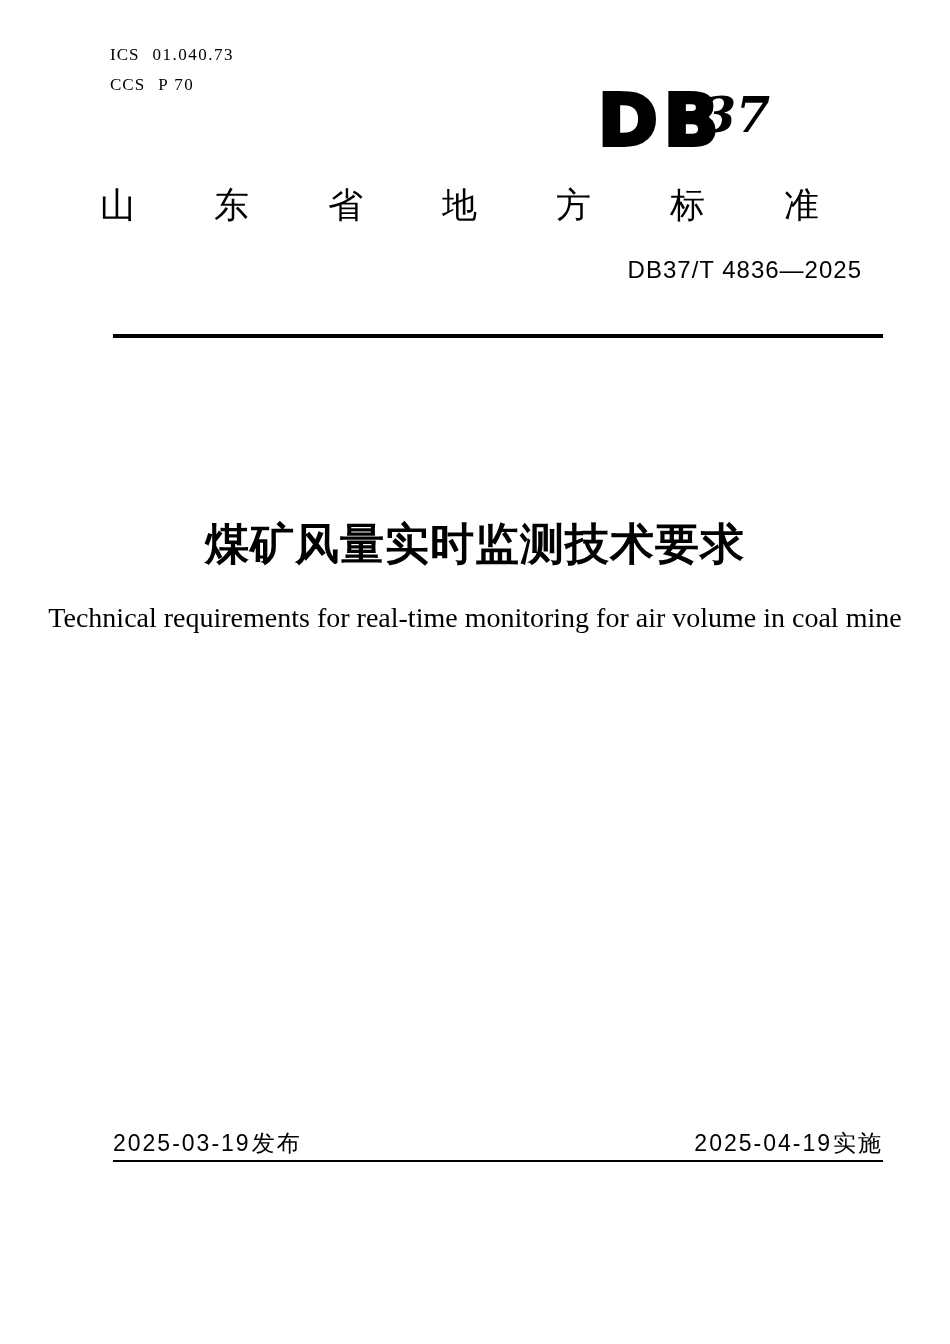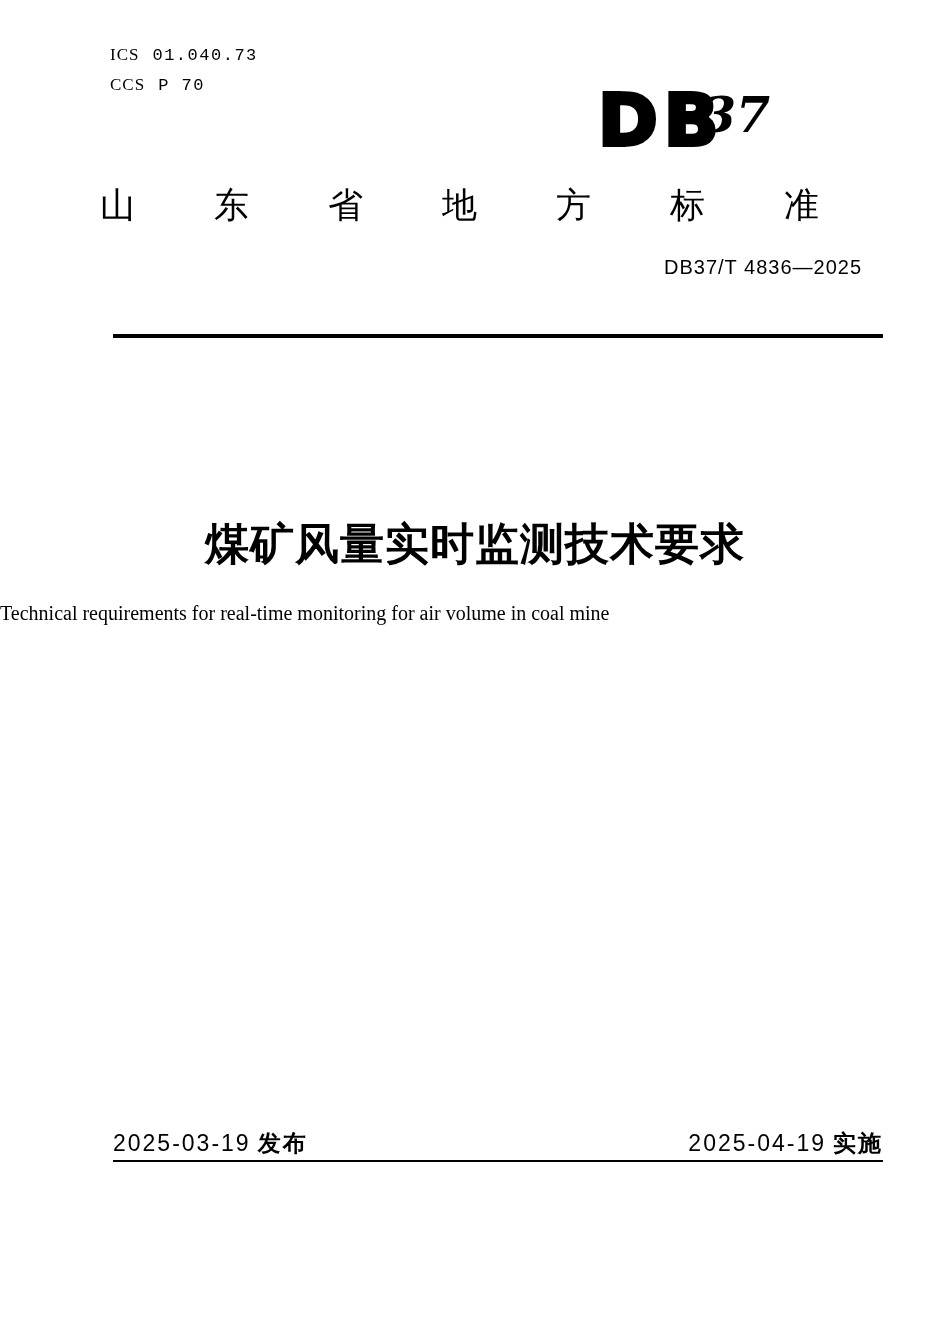--- a/index.html
+++ b/index.html
@@ -11,21 +11,21 @@
     background:#ffffff;
     color:#000;
     font-family:"Liberation Sans","DejaVu Sans",sans-serif;
     overflow:hidden;
   }
 
   
   .meta { position:absolute; left:110px; top:40px; }
   .meta-row { height:30px; line-height:30px; font-size:17px; white-space:nowrap; }
   .meta-label { font-family:"Liberation Serif","DejaVu Serif",serif; letter-spacing:1px; }
-  .meta-value { font-family:Liberation Mono, monospace; margin-left:13px; letter-spacing:1.5px; }
+  .meta-value { font-family:Liberation Serif, serif; margin-left:13px; letter-spacing:1.5px; }
 
   
   .logo-db {
     position:absolute; left:598px; top:95px;
     font-family:"DejaVu Sans","Liberation Sans",sans-serif;
     font-weight:bold; font-size:72px; line-height:50px;
     -webkit-text-stroke:4px #000; letter-spacing:6px;
   }
   .logo-number {
     position:absolute; left:702px; top:78px;
@@ -36,43 +36,43 @@
 
   
   .std-name {
     position:absolute; left:100px; top:182px;
     font-size:35px; line-height:46px;
     letter-spacing:79px; white-space:nowrap;
   }
 
   .std-code {
     position:absolute; right:88px; top:256px;
-    font-size:20px; letter-spacing:1px; white-space:nowrap;
+    font-size:24px; letter-spacing:1px; white-space:nowrap;
   }
 
   .rule-top { position:absolute; left:113px; top:334px; width:770px; height:4px; background:#000; }
 
   .title-cn {
     position:absolute; left:0; right:0; top:515px;
     text-align:center; font-size:44px; font-weight:bold; letter-spacing:1px;
   }
   .title-en {
     position:absolute; left:0; right:0; top:602px;
-    font-size:20px;
+    text-align:center; font-size:28px;
     font-family:"Liberation Serif","DejaVu Serif",serif;
   }
 
   
   .dates {
     position:absolute; left:113px; right:67px; top:1128px;
     display:flex; justify-content:space-between;
     font-size:23px; white-space:nowrap;
   }
   .date-value { letter-spacing:2px; }
-  .date-label { font-weight:bold; margin-left:7px; letter-spacing:2px; }
+  .date-label { font-weight:normal; margin-left:1px; letter-spacing:2px; }
 
   .rule-bottom { position:absolute; left:113px; top:1160px; width:770px; height:2px; background:#000; }
 
   .publisher {
     position:absolute; left:0; right:0; top:1228px;
     text-align:center; font-size:24px; white-space:nowrap;
   }
   .publisher-label { margin-left:44px; letter-spacing:8px; }
 </style>
 </head>

